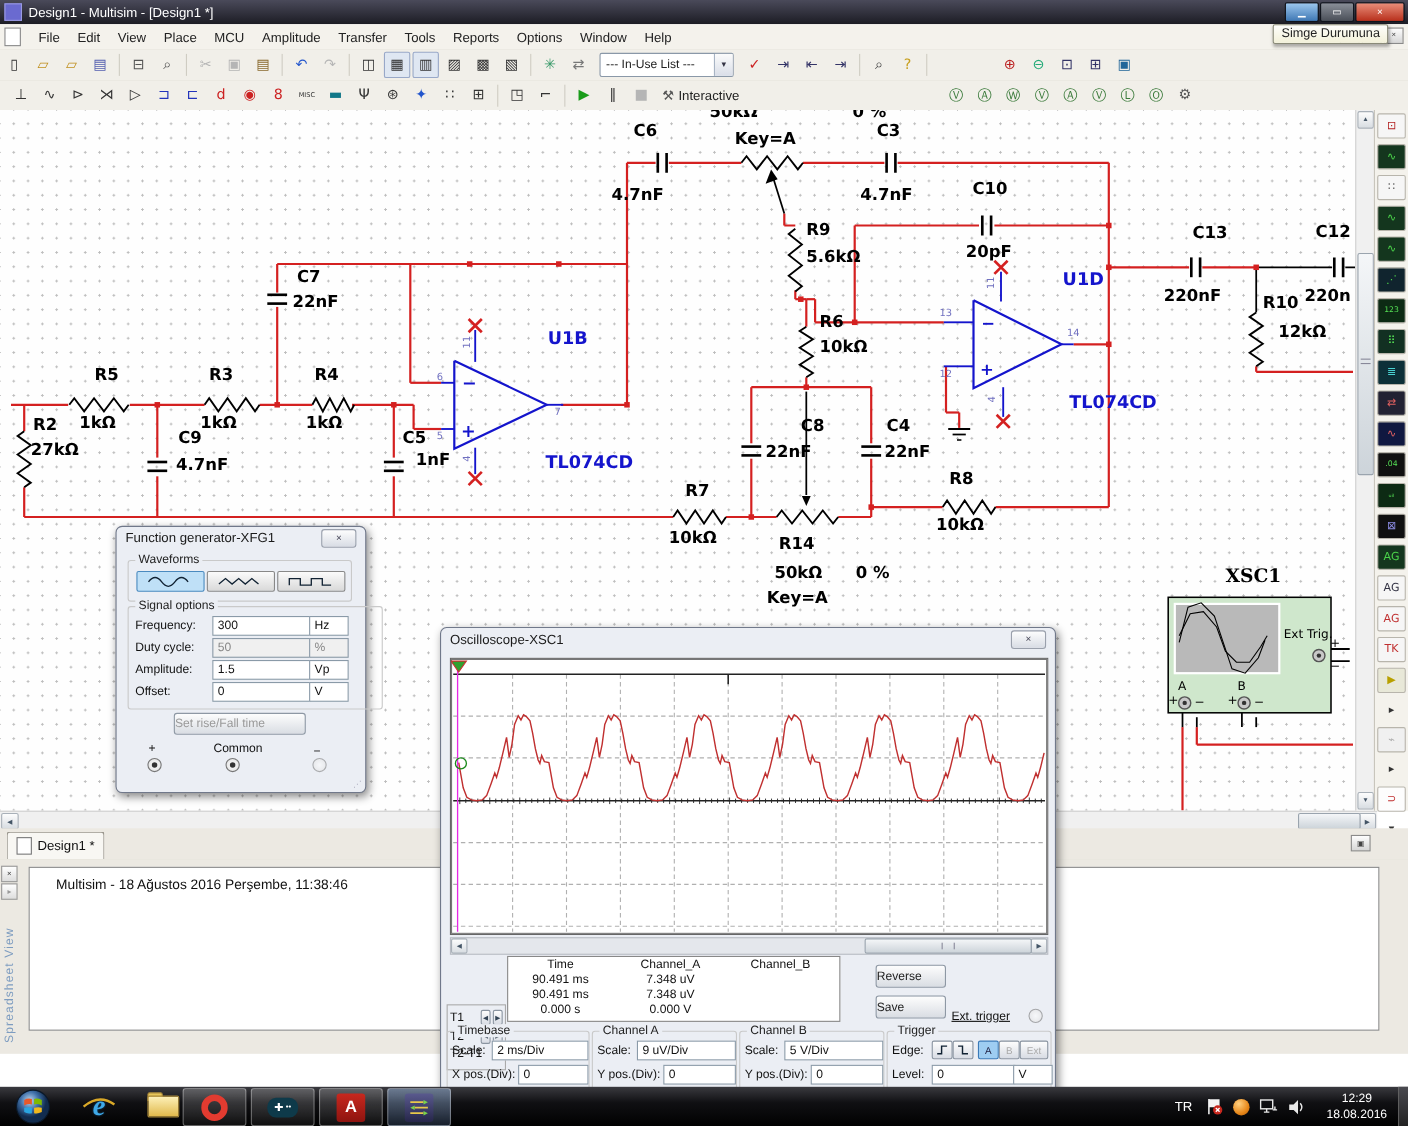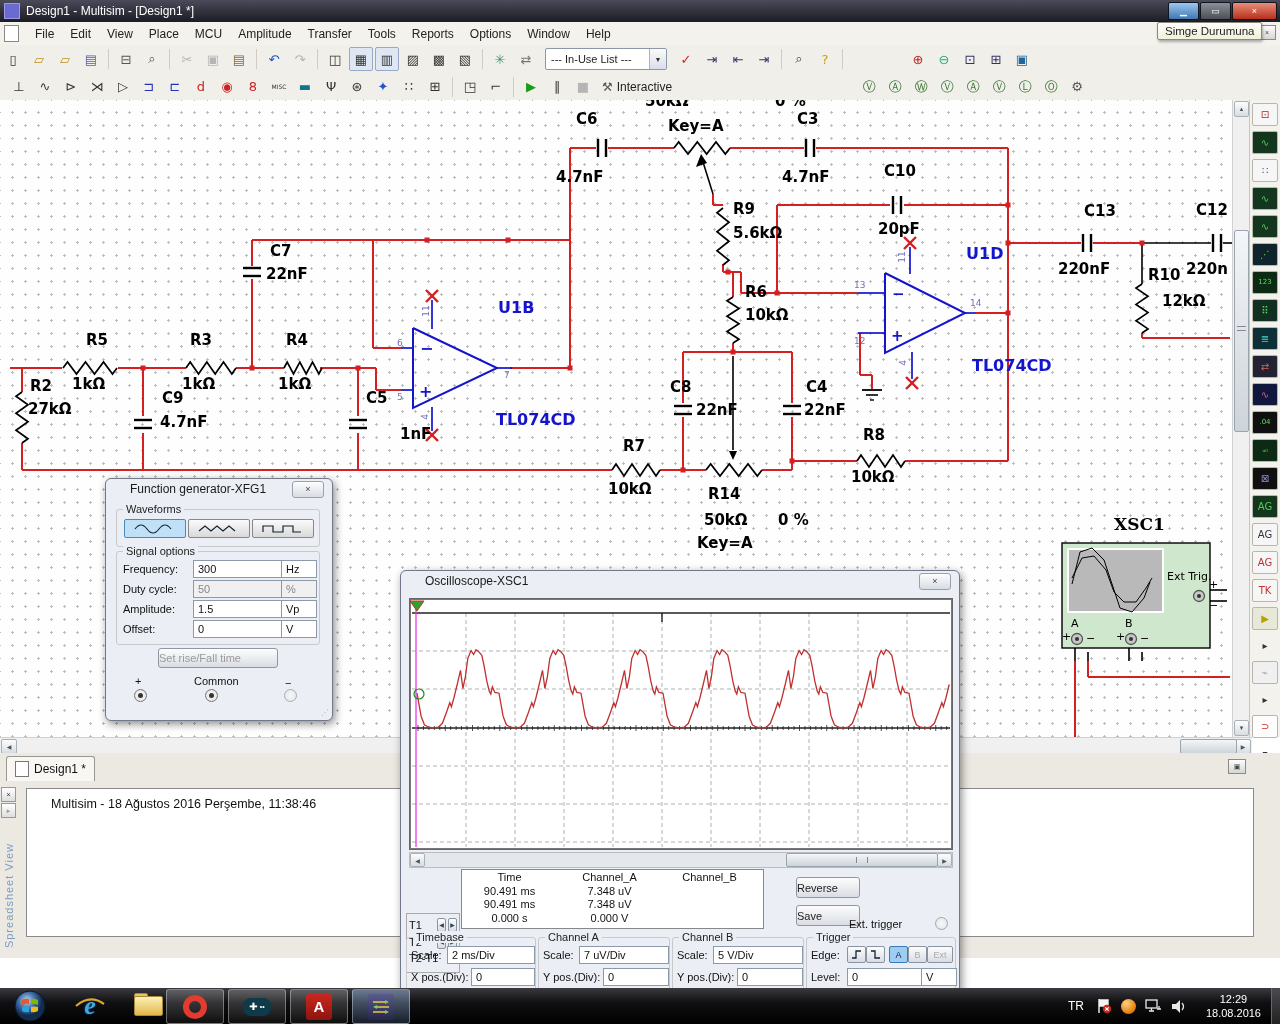--- a/index.html
+++ b/index.html
@@ -57,21 +57,21 @@
   .sbtn{position:absolute;background:linear-gradient(#fdfdfd,#d8dde2);border:1px solid #a8b0b8;border-radius:2px;
         display:flex;align-items:center;justify-content:center;font-size:6px;color:#456;}
   .sthumb{position:absolute;background:linear-gradient(#f4f6f8,#cdd4da);border:1px solid #9aa4ae;border-radius:2px;}
   #instr{left:1249px;top:100px;width:31px;height:637px;background:#f4f2ec;border-left:1px solid #c8c5bc;
          display:flex;flex-direction:column;align-items:center;padding-top:3px;box-sizing:border-box;}
   .ibtn{width:24px;height:21px;margin-bottom:5px;border:1px solid #b8b5ac;border-radius:2px;background:#fff;
         display:flex;align-items:center;justify-content:center;flex:none;}
   .ibtn .mk{font-family:"DejaVu Sans",sans-serif;font-size:7px;line-height:1;}
   
   .win7{background:#ebeef4;border:1px solid #70788a;border-radius:6px;box-shadow:2px 3px 8px rgba(0,0,0,.45);}
-  .w7title{height:20px;display:flex;align-items:center;padding:0 8px;font-size:12px;color:#1a1a1a;margin-left:16px;}
+  .w7title{height:20px;display:flex;align-items:center;padding:0 8px;font-size:12px;color:#1a1a1a;}
   .w7close{margin-left:auto;width:30px;height:15px;border:1px solid #9aa0ac;border-radius:3px;
            background:linear-gradient(#fdfdfd,#d8dce4);display:flex;align-items:center;justify-content:center;
            font-size:9px;color:#445;}
   .grp{position:absolute;border:1px solid #c9c9c9;border-radius:3px;}
   .grp>.leg{position:absolute;top:-7px;left:6px;background:#ebeef4;padding:0 3px;font-size:11px;color:#222;}
   .fld{position:absolute;background:#fff;border:1px solid #8a9aa8;font-size:11px;display:flex;align-items:center;padding-left:4px;}
   .fld.dis{background:#f0f0f0;color:#888;}
   .lbl{position:absolute;font-size:11px;color:#111;white-space:nowrap;}
   .btn7{position:absolute;background:linear-gradient(#fdfdfd,#d9dde3);border:1px solid #8e98a4;border-radius:3px;
         display:flex;align-items:center;font-size:11px;color:#222;}
@@ -448,24 +448,24 @@
         <div class="sl" style="left: 182px; top: 275px;">1kΩ</div>
         <div class="sl" style="left: 286px; top: 231px;">R4</div>
         <div class="sl" style="left: 278px; top: 275px;">1kΩ</div>
         <div class="sl" style="left: 30px; top: 277px;">R2</div>
         <div class="sl" style="left: 28px; top: 300px;">27kΩ</div>
         <div class="sl" style="left: 270px; top: 142px;">C7</div>
         <div class="sl" style="left: 266px; top: 165px;">22nF</div>
         <div class="sl" style="left: 162px; top: 289px;">C9</div>
         <div class="sl" style="left: 160px; top: 313px;">4.7nF</div>
         <div class="sl" style="left: 366px; top: 289px;">C5</div>
-        <div class="sl" style="left: 378px; top: 325px; margin-left: 22px;">1nF</div>
+        <div class="sl" style="left: 378px; top: 309px;">1nF</div>
         <div class="sl b" style="left: 498px; top: 198px;">U1B</div>
         <div class="sl b" style="left: 496px; top: 310px;">TL074CD</div>
-        <div class="sl" style="left: 670px; top: 278px; text-align: center;">C8</div>
+        <div class="sl" style="left: 728px; top: 278px; text-align: center;">C8</div>
         <div class="sl" style="left: 696px; top: 301px;">22nF</div>
         <div class="sl" style="left: 806px; top: 278px;">C4</div>
         <div class="sl" style="left: 804px; top: 301px;">22nF</div>
         <div class="sl" style="left: 623px; top: 337px;">R7</div>
         <div class="sl" style="left: 608px; top: 380px;">10kΩ</div>
         <div class="sl" style="left: 708px; top: 385px;">R14</div>
         <div class="sl" style="left: 704px; top: 411px;">50kΩ</div>
         <div class="sl" style="left: 778px; top: 411px;">0 %</div>
         <div class="sl" style="left: 697px; top: 434px;">Key=A</div>
         <div class="sl" style="left: 863px; top: 326px;">R8</div>
@@ -597,21 +597,21 @@
         <svg width="44" height="11">
             <path d="M2,8 L8,3 L14,8 L20,3 L26,8 L32,3 L38,8" fill="none" stroke="#123" stroke-width="1.2"></path>
           </svg>
       </div>
       <div class="wavebtn" style="left:135px;top:9px;">
         <svg width="44" height="11">
             <path d="M2,9 L2,3 L12,3 L12,9 L22,9 L22,3 L32,3 L32,9 L40,9" fill="none" stroke="#123" stroke-width="1.2"></path>
           </svg>
       </div>
     </div>
-    <div class="grp" style="left:10px;top:72px;width:202px;height:92px;">
+    <div class="grp" style="left:10px;top:72px;width:202px;height:92px;padding-left:28px;">
       <span class="leg">Signal options</span>
       <div id="fgrows">
           <span class="lbl" style="left: 6px; top: 11px;">Frequency:</span>
           <div class="fld" style="left: 76px; top: 8px; width: 84px; height: 16px;">300</div>
           <div class="fld" style="left: 164px; top: 8px; width: 30px; height: 16px;">Hz</div>
           <span class="lbl" style="left: 6px; top: 31px;">Duty cycle:</span>
           <div class="fld dis" style="left: 76px; top: 28px; width: 84px; height: 16px;">50</div>
           <div class="fld dis" style="left: 164px; top: 28px; width: 30px; height: 16px;">%</div>
           <span class="lbl" style="left: 6px; top: 51px;">Amplitude:</span>
           <div class="fld" style="left: 76px; top: 48px; width: 84px; height: 16px;">1.5</div>
@@ -824,39 +824,39 @@
           <div>0.000 V</div>
           <div></div>
         </div>
     </div>
     <div class="btn7" style="left:395px;top:306px;width:62px;height:19px;">
         <span>Reverse</span>
       </div>
     <div class="btn7" style="left:395px;top:334px;width:62px;height:19px;">
         <span>Save</span>
       </div>
-    <div class="lbl" style="left:448px;top:347px;">Ext. trigger</div>
+    <div class="lbl" style="left:464px;top:347px;text-decoration:underline;">Ext. trigger</div>
     <div class="radio" style="left:534px;top:346px;opacity:.6;"></div>
 
     <div class="grp" style="left:5px;top:366px;width:128px;height:52px;">
       <span class="leg">Timebase</span>
       <span class="lbl" style="left:4px;top:11px;">Scale:</span>
       <div class="fld" style="left:40px;top:8px;width:82px;height:16px;">
           <span>2 ms/Div</span>
         </div>
       <span class="lbl" style="left:4px;top:33px;">X pos.(Div):</span>
       <div class="fld" style="left:64px;top:30px;width:58px;height:16px;">
           <span>0</span>
         </div>
     </div>
     <div class="grp" style="left:137px;top:366px;width:130px;height:52px;">
       <span class="leg">Channel A</span>
       <span class="lbl" style="left:4px;top:11px;">Scale:</span>
       <div class="fld" style="left:40px;top:8px;width:84px;height:16px;">
-          <span>7 uV/Div</span>
+          <span>9 uV/Div</span>
         </div>
       <span class="lbl" style="left:4px;top:33px;">Y pos.(Div):</span>
       <div class="fld" style="left:64px;top:30px;width:60px;height:16px;">
           <span>0</span>
         </div>
     </div>
     <div class="grp" style="left:271px;top:366px;width:130px;height:52px;">
       <span class="leg">Channel B</span>
       <span class="lbl" style="left:4px;top:11px;">Scale:</span>
       <div class="fld" style="left:40px;top:8px;width:84px;height:16px;">

